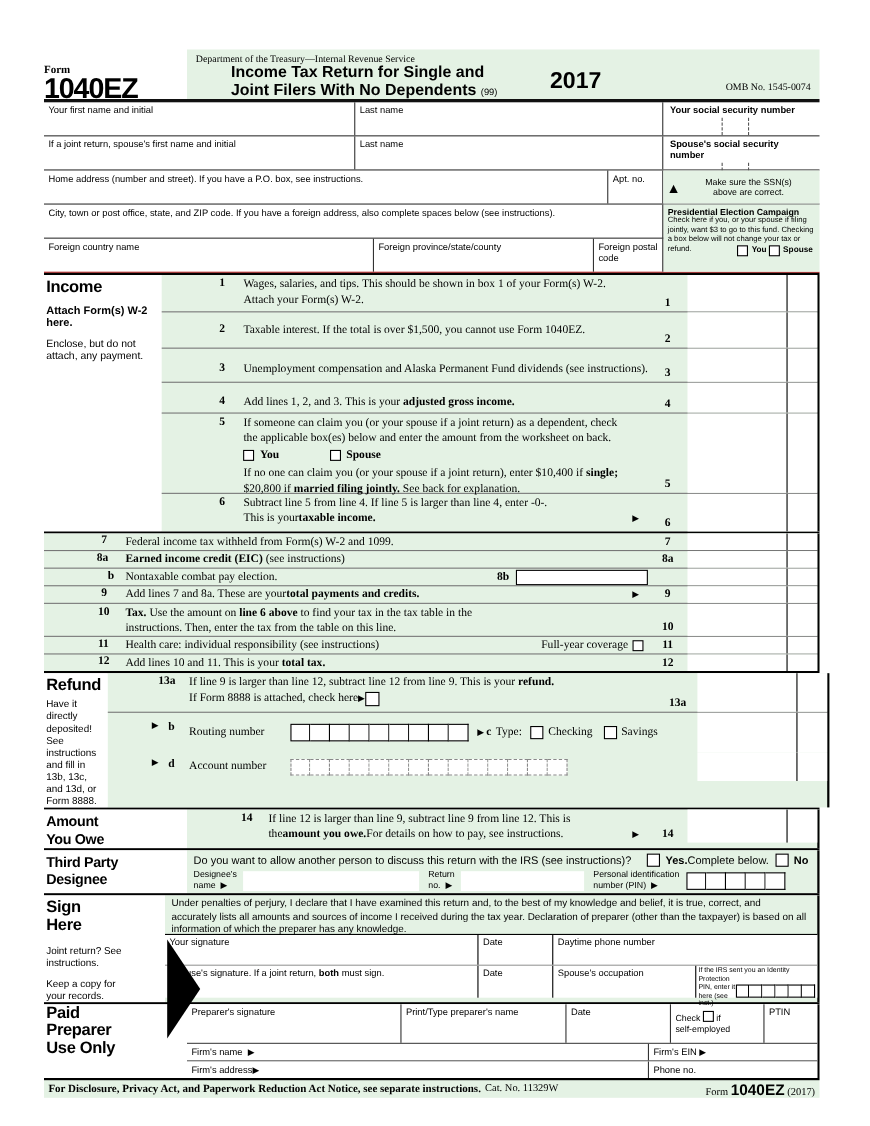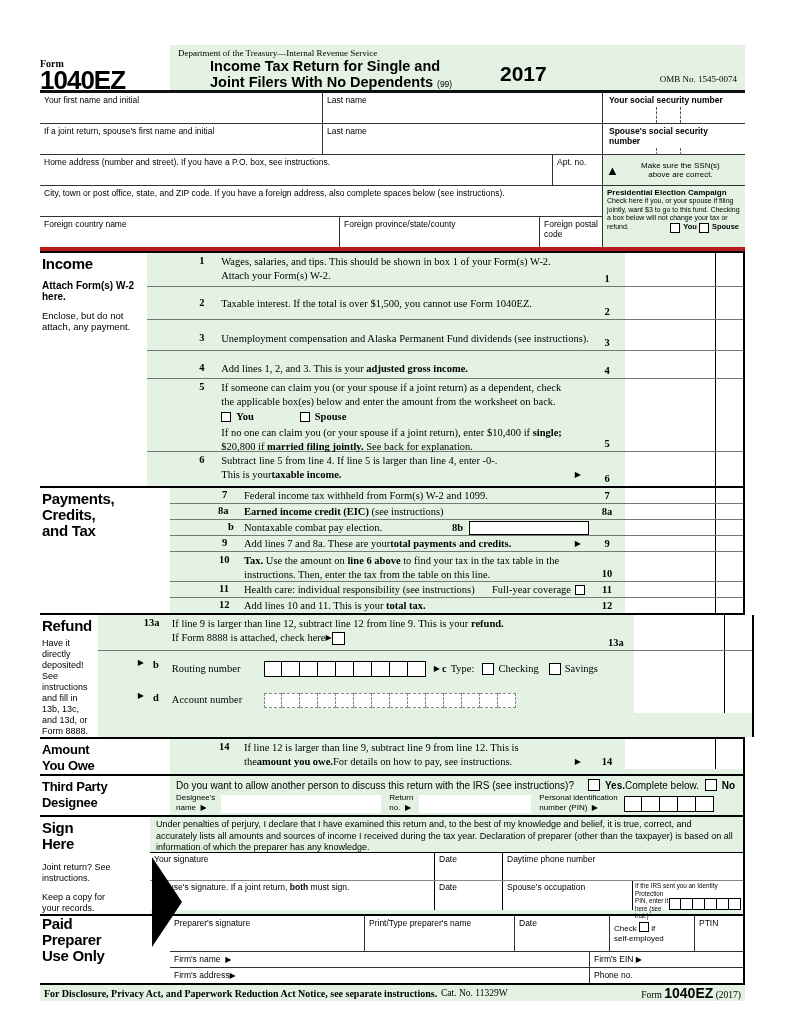--- a/index.html
+++ b/index.html
@@ -137,21 +137,21 @@
       <div class="idcell" style="width:513px"><span>Home address (number and street). If you have a P.O. box, see instructions.</span></div>
       <div class="idcell" style="width:50px"><span>Apt. no.</span></div>
       <div class="idcell green" style="width:142px;display:flex;align-items:center;padding:1px 3px">
         <span style="font-size:13px">▲</span>
         <span style="font-size:8px;line-height:9.5px;text-align:center;flex:1">
           <span>Make sure the SSN(s)</span><br>
           <span>above are correct.</span>
         </span>
       </div>
     </div>
-    <div style="display:flex;border-bottom:4px solid #b91c1c">
+    <div style="display:flex;border-bottom:1px solid #b91c1c">
       <div style="width:563px">
         <div class="idcell" style="width:100%;height:31px;border-right:1px solid #333;border-bottom:1px solid #333"><span>City, town or post office, state, and ZIP code. If you have a foreign address, also complete spaces below (see instructions).</span></div>
         <div style="display:flex;height:30px">
           <div class="idcell" style="width:300px"><span>Foreign country name</span></div>
           <div class="idcell" style="width:200px"><span>Foreign province/state/county</span></div>
           <div class="idcell" style="flex:1;border-right:1px solid #333"><span>Foreign postal code</span></div>
         </div>
       </div>
       <div class="campaign">
         <div class="campaign-title">Presidential Election Campaign</div>
@@ -232,25 +232,20 @@
               </span>
         </div>
         <div class="lrnum">6</div>
         <div class="ldollar"></div>
         <div class="lcents"></div>
       </div>
     </div>
   </div>
 
   <div class="sec">
-    <div class="sbar">
-      <div class="sbar-title">Payments,</div>
-      <div class="sbar-title">Credits,</div>
-      <div class="sbar-title">and Tax</div>
-    </div>
     <div class="scontent">
       <div class="lrow" style="height:16px">
         <div class="lnum" style="padding-top:1px">7</div>
         <div class="ltxt" style="padding-top:1px">Federal income tax withheld from Form(s) W-2 and 1099.</div>
         <div class="lrnum">7</div>
         <div class="ldollar"></div>
         <div class="lcents"></div>
       </div>
       <div class="lrow" style="height:16px">
         <div class="lnum" style="padding-left:48px;padding-top:1px">8a</div>

